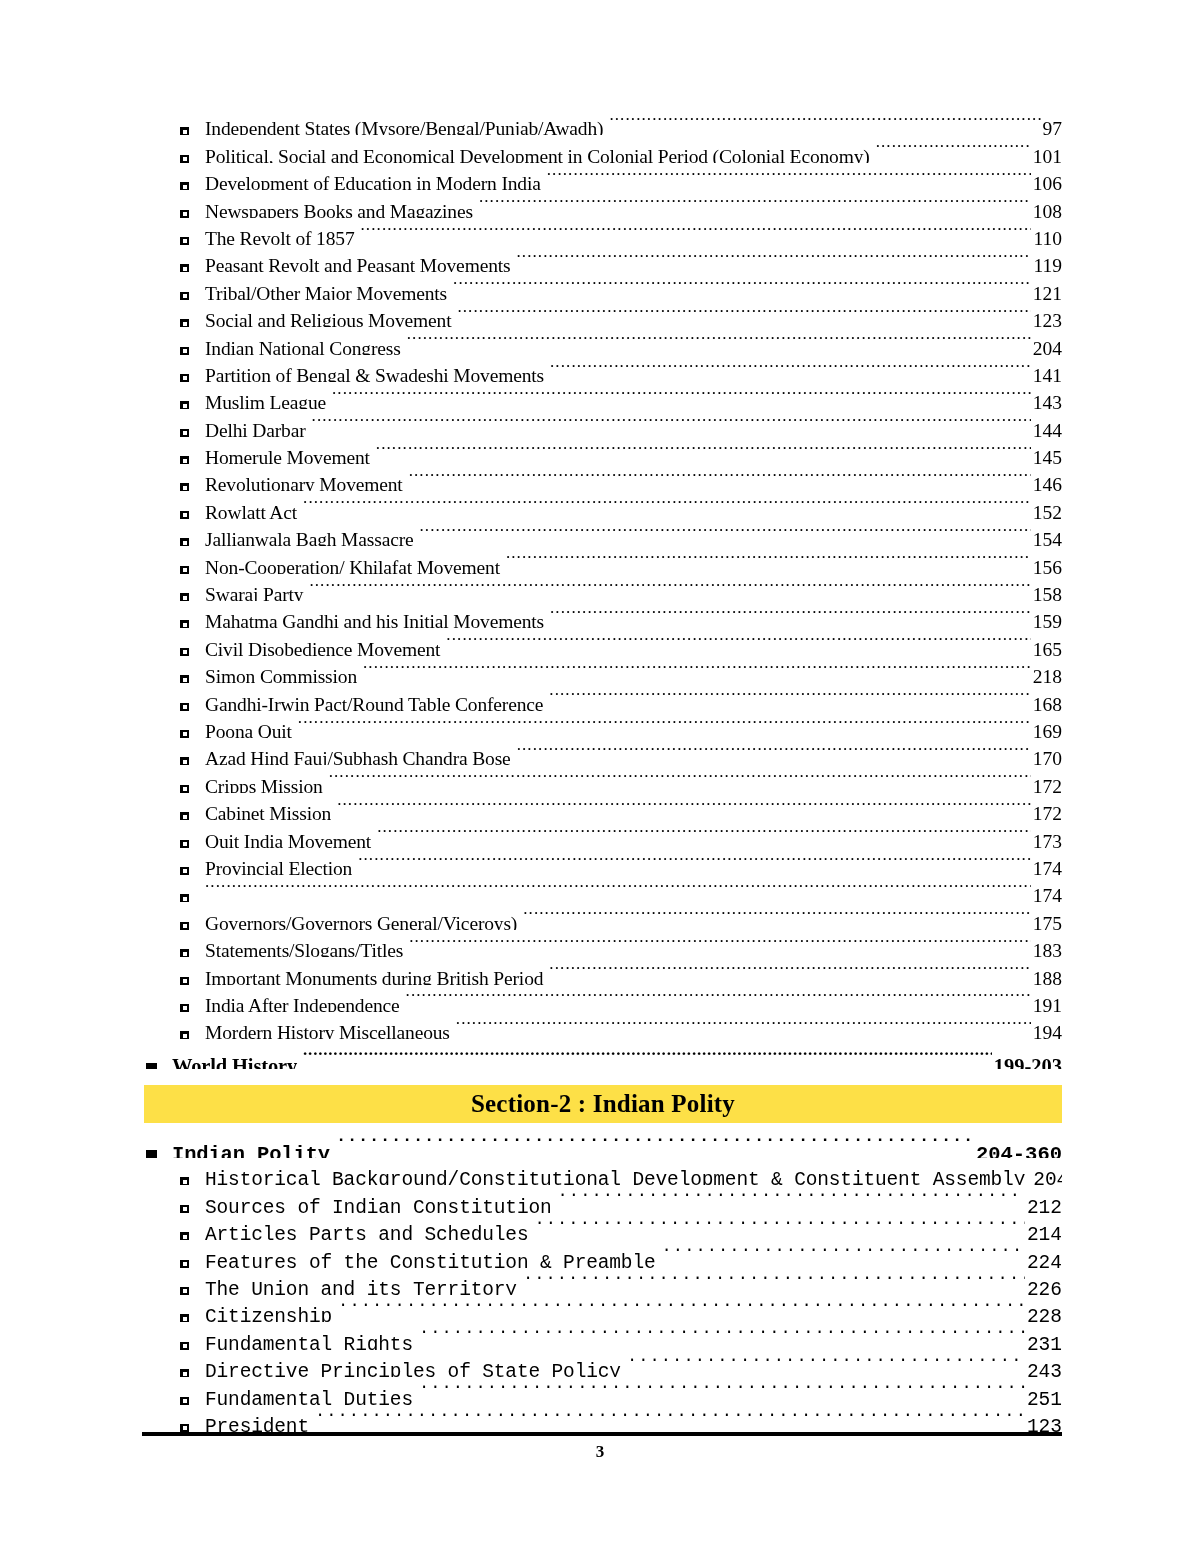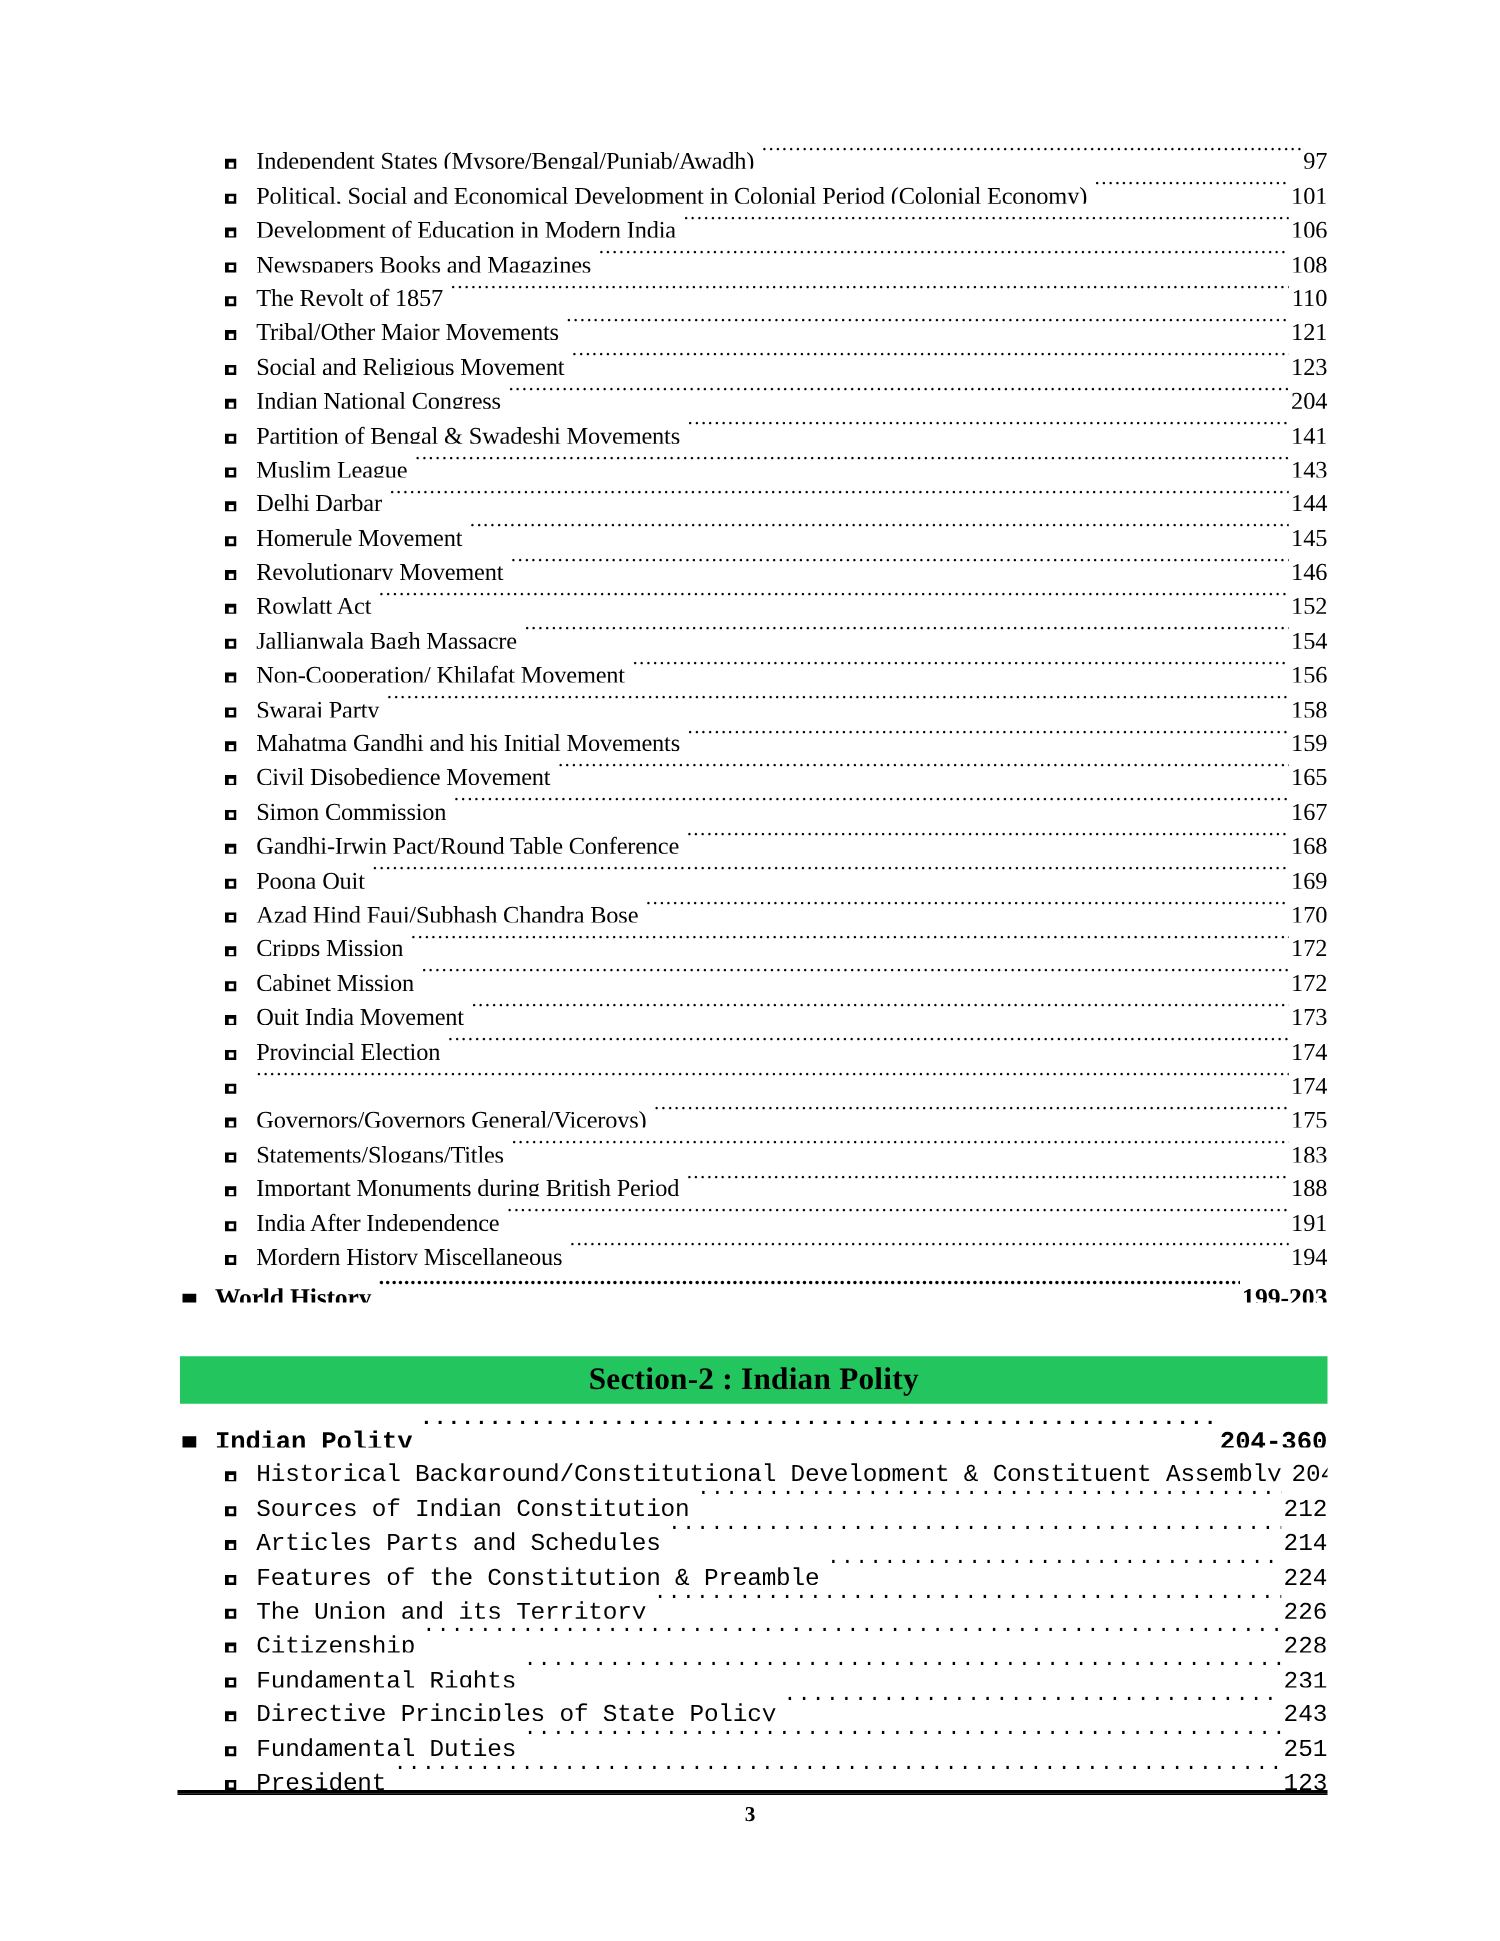--- a/index.html
+++ b/index.html
@@ -222,20 +222,28 @@
             <span class="bullet-sub"></span>
           </span>
           <span class="label">The Revolt of 1857</span>
           <span class="leader"></span>
           <span class="pageno">110</span>
         </div>
         <div class="toc-row sub">
           <span class="bullet-cell">
             <span class="bullet-sub"></span>
           </span>
+          <span class="label">Peasant Revolt and Peasant Movements</span>
+          <span class="leader"></span>
+          <span class="pageno">119</span>
+        </div>
+        <div class="toc-row sub">
+          <span class="bullet-cell">
+            <span class="bullet-sub"></span>
+          </span>
           <span class="label">Tribal/Other Major Movements</span>
           <span class="leader"></span>
           <span class="pageno">121</span>
         </div>
         <div class="toc-row sub">
           <span class="bullet-cell">
             <span class="bullet-sub"></span>
           </span>
           <span class="label">Social and Religious Movement</span>
           <span class="leader"></span>
@@ -336,21 +344,21 @@
           <span class="label">Civil Disobedience Movement</span>
           <span class="leader"></span>
           <span class="pageno">165</span>
         </div>
         <div class="toc-row sub">
           <span class="bullet-cell">
             <span class="bullet-sub"></span>
           </span>
           <span class="label">Simon Commission</span>
           <span class="leader"></span>
-          <span class="pageno">167</span>
+          <span class="pageno">218</span>
         </div>
         <div class="toc-row sub">
           <span class="bullet-cell">
             <span class="bullet-sub"></span>
           </span>
           <span class="label">Gandhi-Irwin Pact/Round Table Conference</span>
           <span class="leader"></span>
           <span class="pageno">168</span>
         </div>
         <div class="toc-row sub">
@@ -454,21 +462,21 @@
           <span class="bullet-cell">
             <span class="bullet-main"></span>
           </span>
           <span class="label">World History</span>
           <span class="leader"></span>
           <span class="pageno">199-203</span>
         </div>
       </div>
   </div>
 
-  <div class="section-band" id="section-band" style="top: 1085px; background: #22c55e;">
+  <div class="section-band" id="section-band" style="top: 1085px; background: #fde047;">
     <span class="section-band-title">Section-2 : Indian Polity</span>
   </div>
 
   <div class="content" id="content-2" style="top: 1128px; font-family: Liberation Mono, monospace;">
     <div id="indian-polity-row">
         <div class="toc-row main">
           <span class="bullet-cell">
             <span class="bullet-main"></span>
           </span>
           <span class="label">Indian Polity</span>

